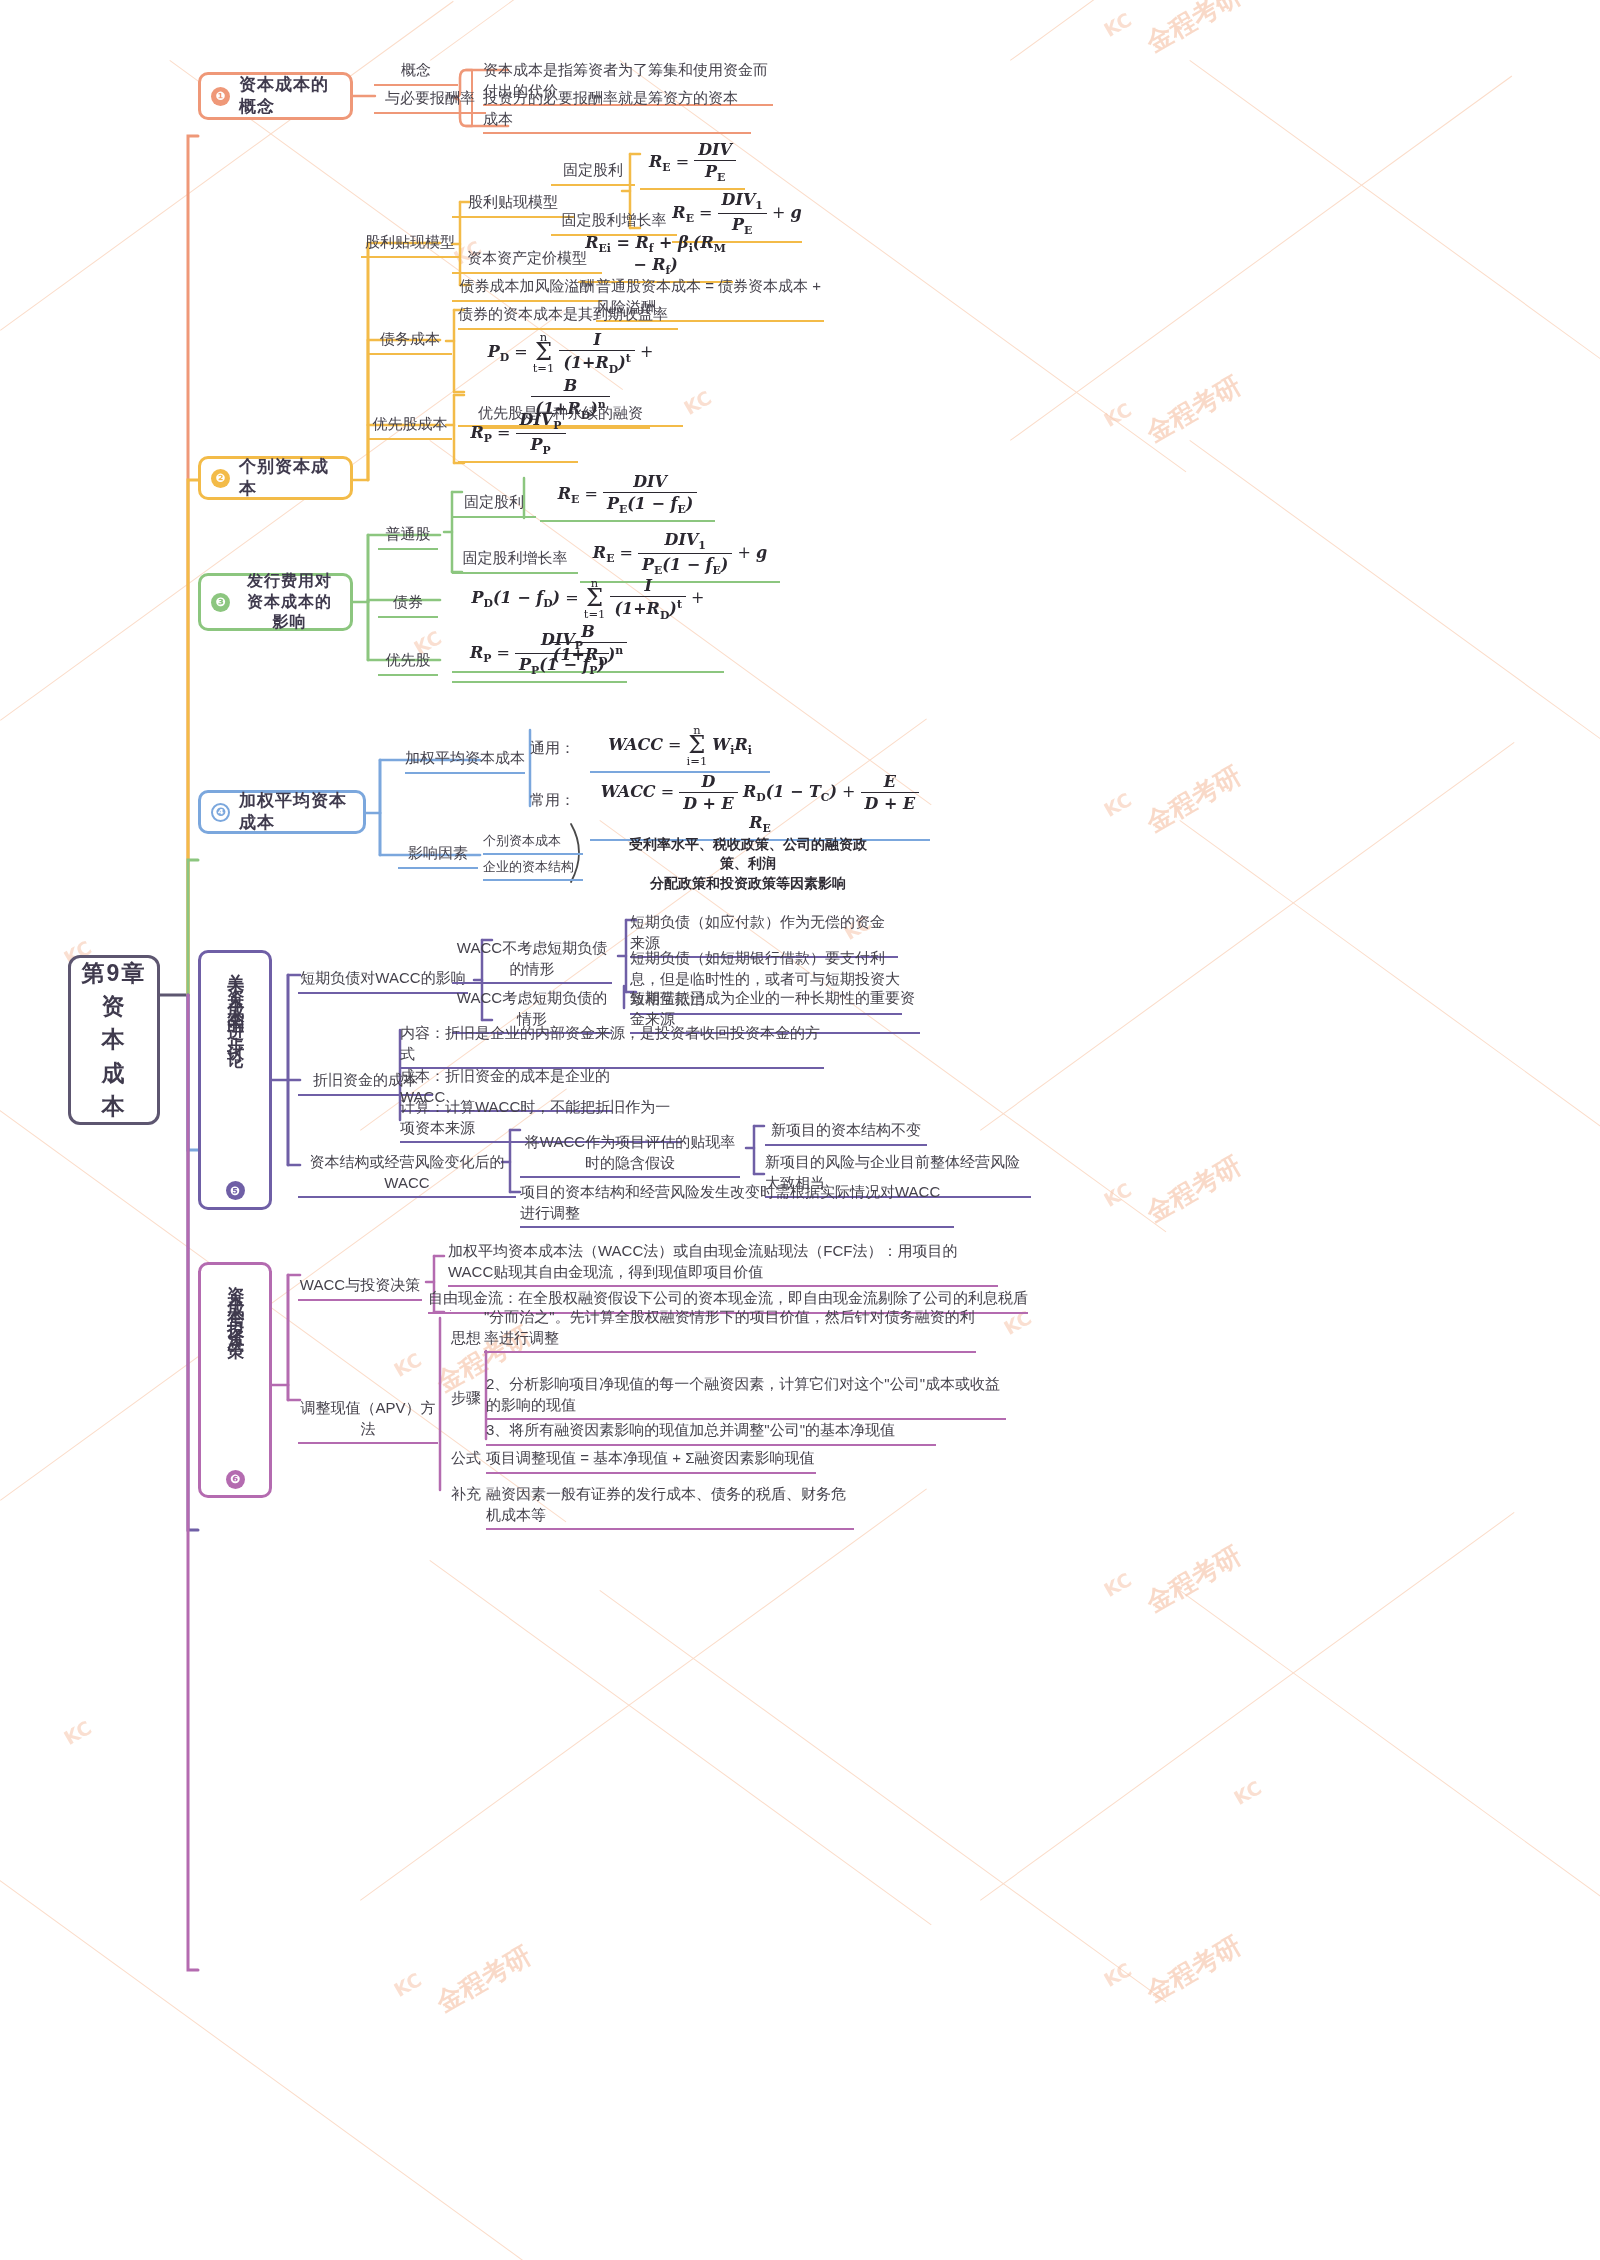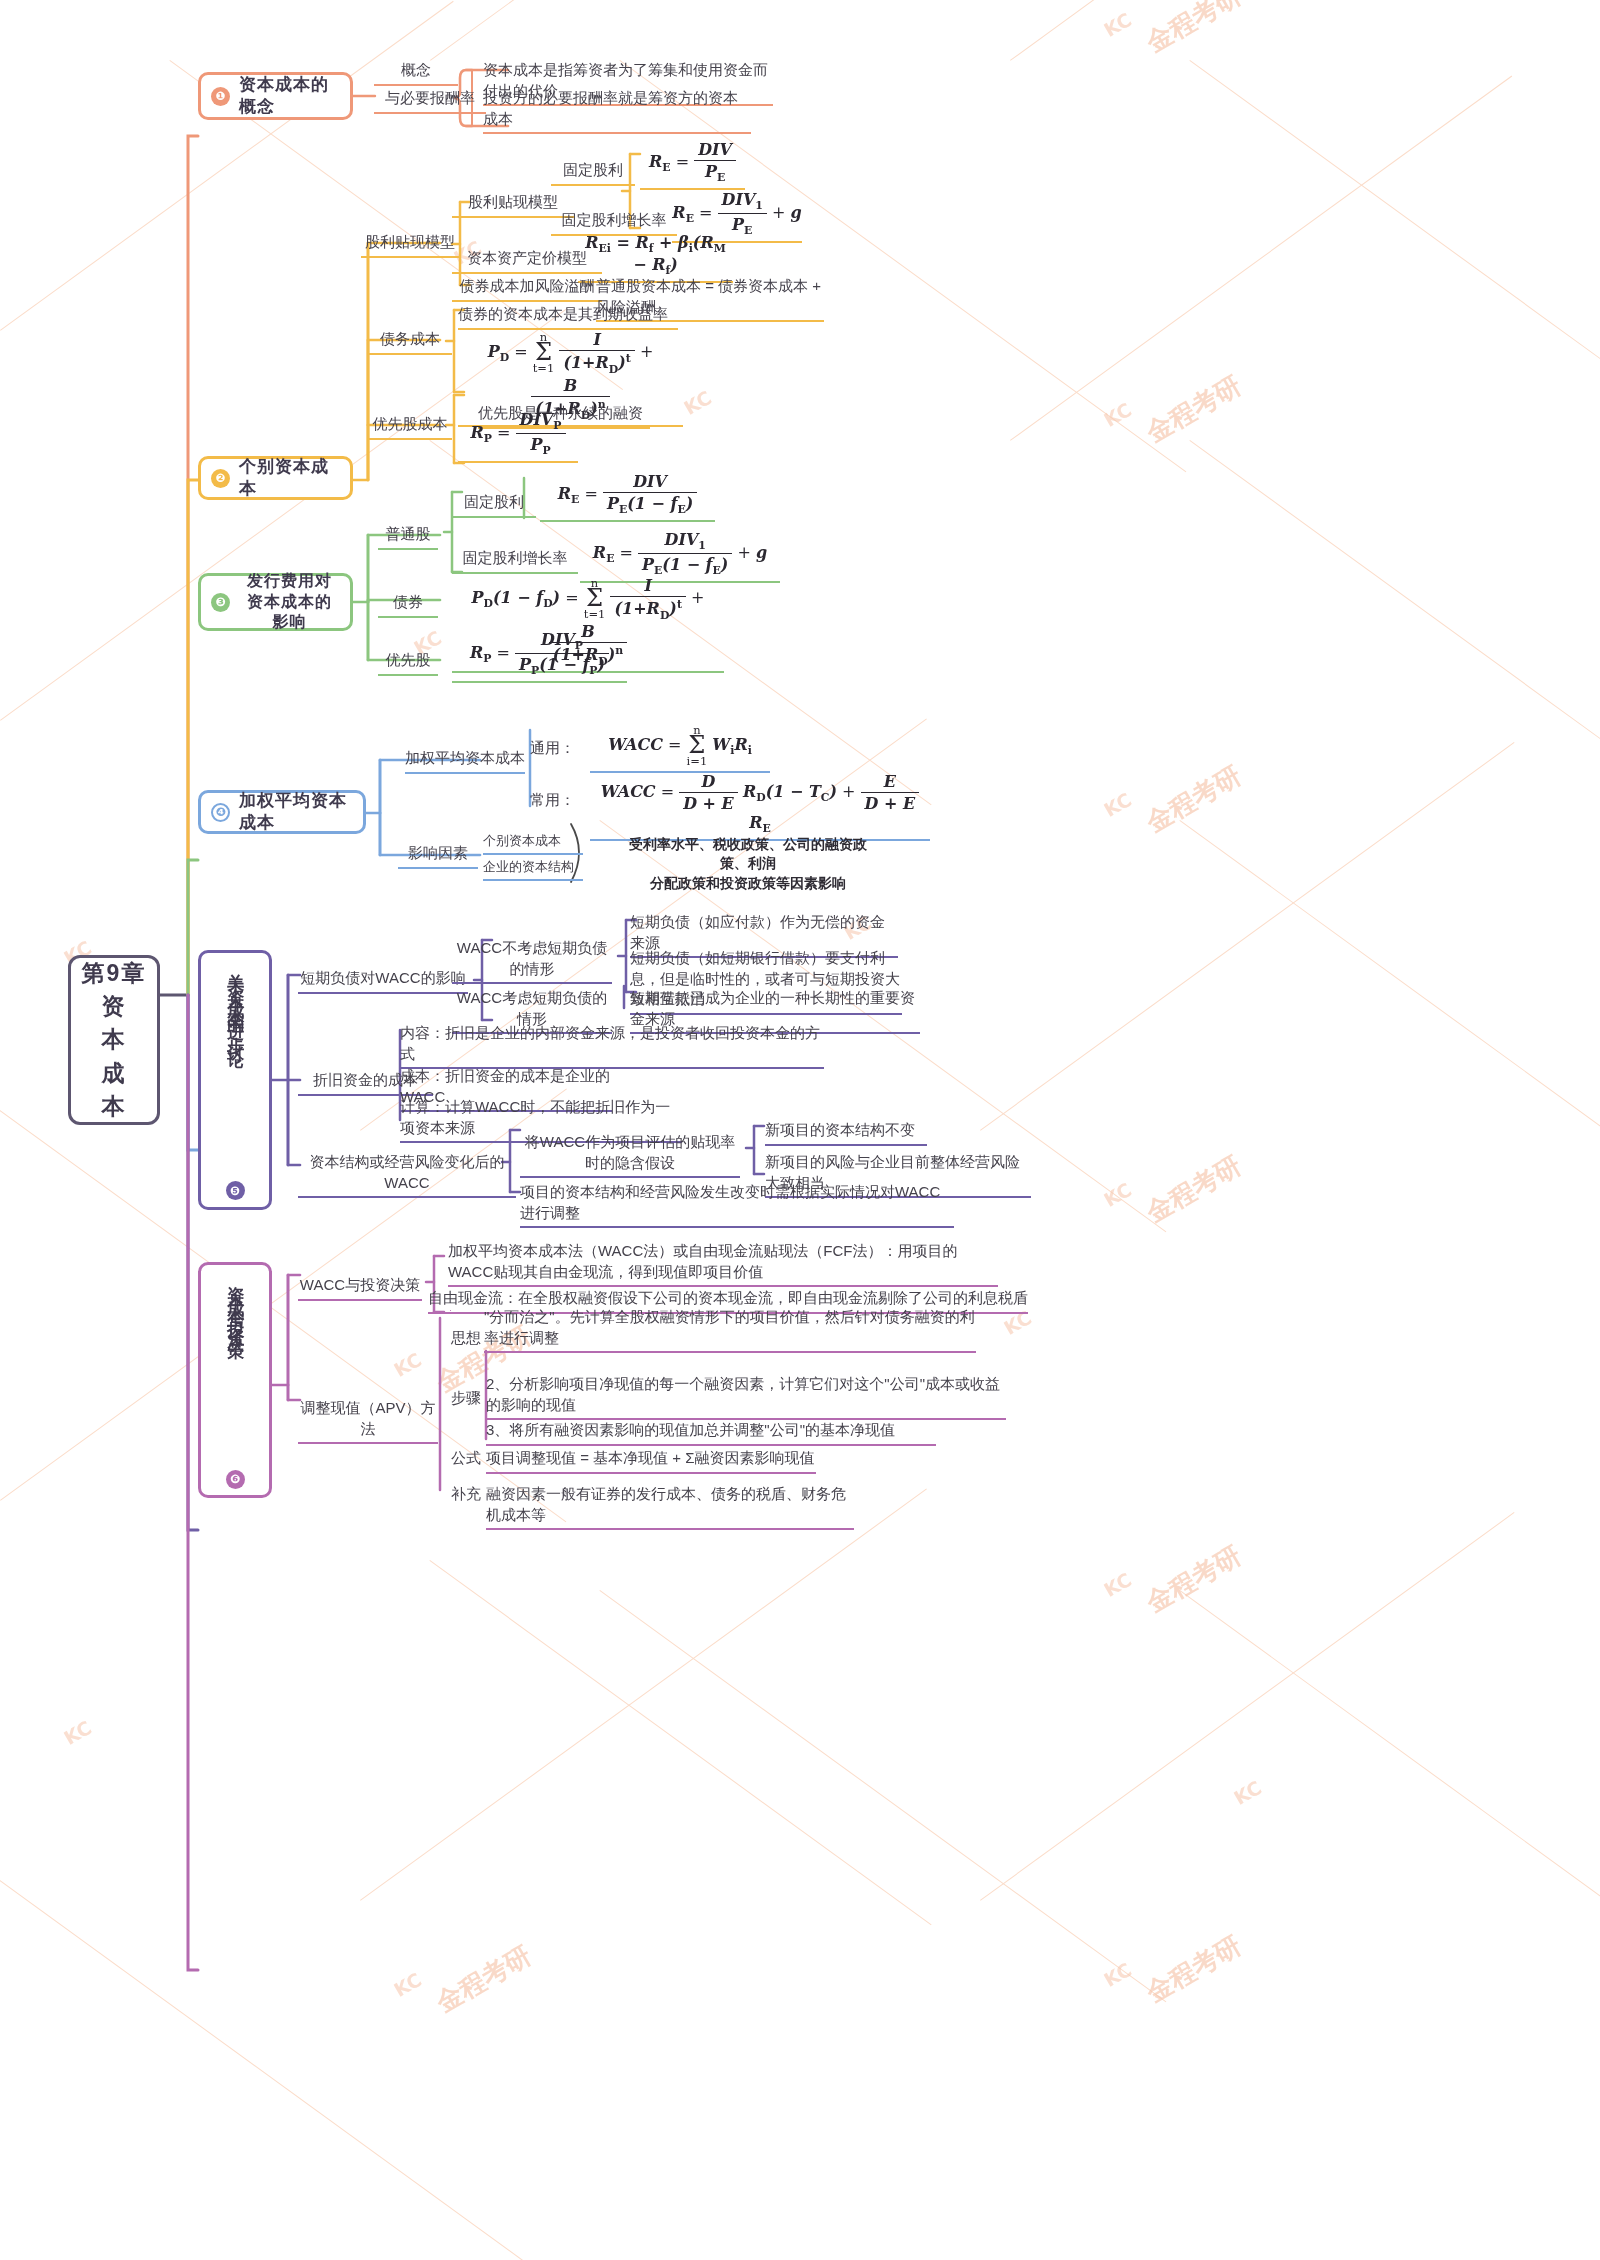--- a/index.html
+++ b/index.html
@@ -478,21 +478,21 @@
   </svg>
   <div class="leaf center" style="left:520px; top:1132px; width:220px; border-color:#6f5fa6;">将WACC作为项目评估的贴现率时的隐含假设</div>
   <svg style="position:absolute;left:740px;top:1118px;width:34px;height:70px;">
     <g fill="none" stroke="#6f5fa6" stroke-width="2.5" stroke-linecap="round">
       <path d="M 14 8 L 14 56"></path>
         <path d="M 14 8 L 24 8"></path>
         <path d="M 14 30 L 6 30"></path>
         <path d="M 14 56 L 24 56"></path>
     </g>
   </svg>
-  <div class="leaf" style="left:765px; top:1120px; width:162px; border-color:#6f5fa6;">新项目的资本结构不变</div>
+  <div class="leaf" style="left:765px; top:1120px; width:162px; border-color:#6f5fa6;text-align:center;">新项目的资本结构不变</div>
   <div class="leaf" style="left:765px; top:1152px; width:266px; border-color:#6f5fa6;">新项目的风险与企业目前整体经营风险大致相当</div>
   <div class="leaf" style="left:520px; top:1182px; width:434px; border-color:#6f5fa6;">项目的资本结构和经营风险发生改变时需根据实际情况对WACC进行调整</div>
 
   <div class="l1-node" style="left:198px; top:1262px; width:74px; height:236px; border-color:#b46bb0;">
     <div class="l1-inner" style="flex-direction:column; gap:6px;">
       <span class="l1-label vert" style="font-size:17px; height:192px;">资本成本与投资决策</span>
       <span class="l1-num" style="background:#b46bb0;">❻</span>
     </div>
   </div>
 

